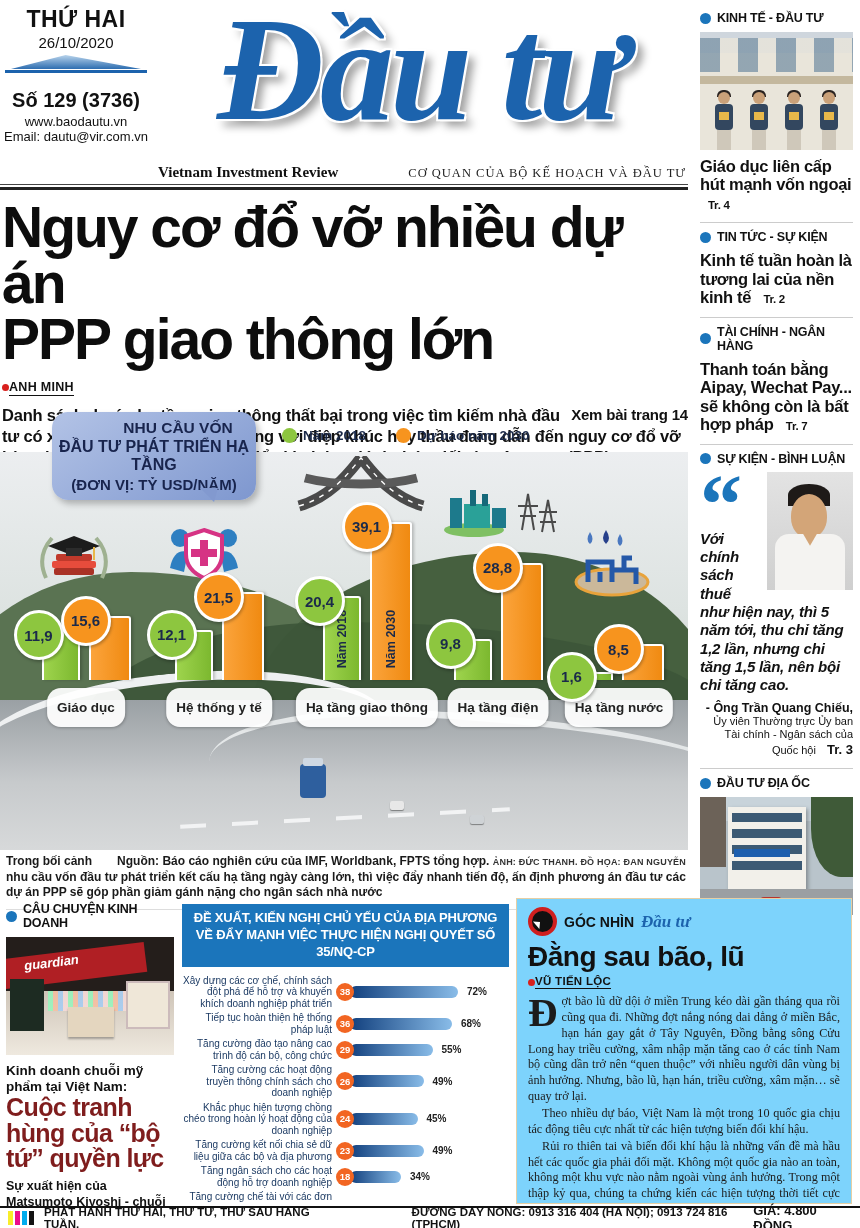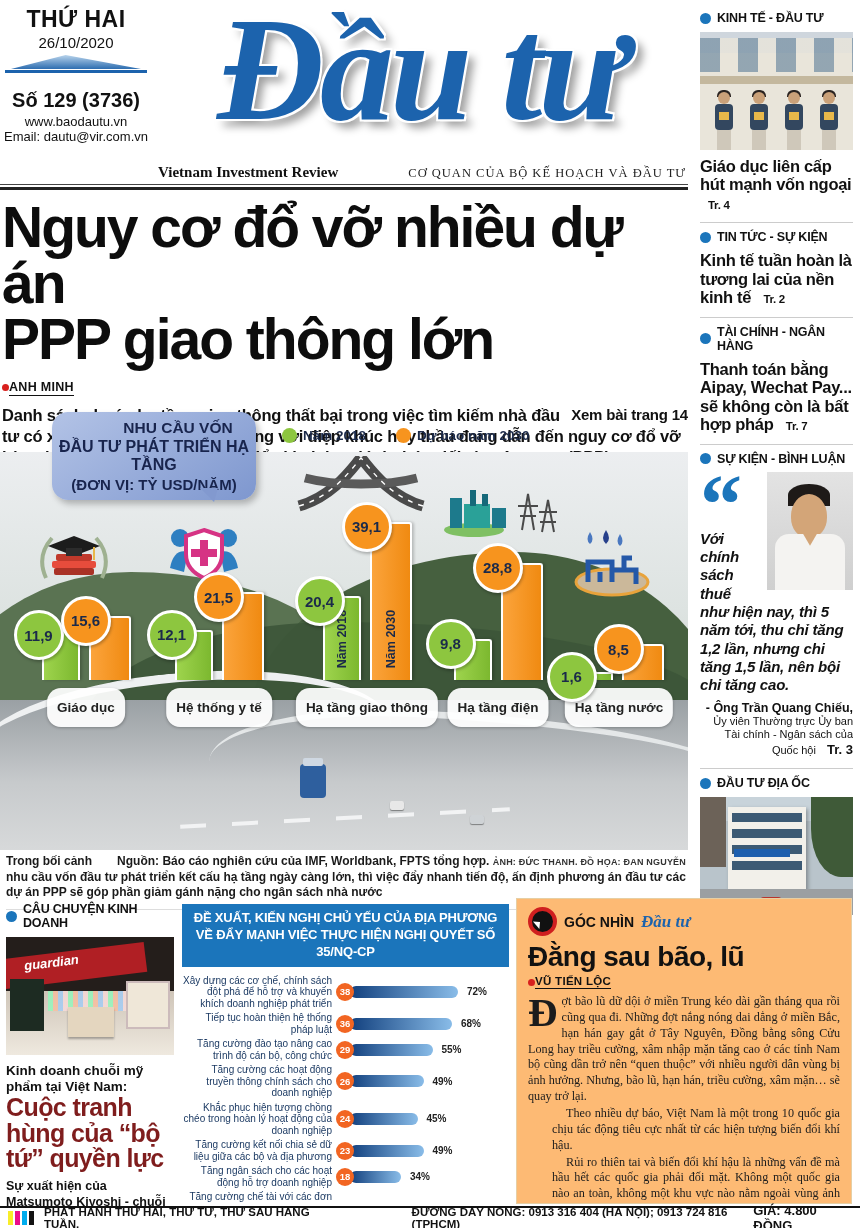--- a/index.html
+++ b/index.html
@@ -149,32 +149,32 @@
   .prop-head{background:#1b75bb;color:#fff;text-align:center;font-size:13px;font-weight:800;
              line-height:1.3;padding:6px 8px;letter-spacing:-.2px;}
   #prop-rows{margin-top:8px;}
   .prow{display:flex;align-items:center;gap:4px;margin-bottom:3px;}
   .plabel{flex:0 0 150px;text-align:right;font-size:10px;font-weight:400;color:#16355f;line-height:1.15;}
   .pcircle{flex:0 0 18px;width:18px;height:18px;border-radius:50%;background:#f26522;color:#fff;
            display:flex;align-items:center;justify-content:center;font-size:9.5px;font-weight:800;z-index:2;}
   .pbar{height:12px;border-radius:7px;background:linear-gradient(90deg,#12407e,#89bce8);margin-left:-8px;}
   .ppct{font-size:10px;font-weight:700;color:#222;margin-left:5px;}
   
-  #opinion{position:absolute;left:516px;top:898px;width:336px;height:306px;background:#fdba74;
+  #opinion{position:absolute;left:516px;top:898px;width:336px;height:306px;background:#7dd3fc;
            border:1px solid #e6cfa4;box-sizing:border-box;padding:8px 11px;overflow:hidden;}
   .op-header{display:flex;align-items:center;gap:7px;}
   .op-logo{width:21px;height:21px;border-radius:50%;background:#111;border:4px solid #cf1f1f;position:relative;flex:0 0 auto;}
   .op-logo:after{content:"";position:absolute;left:3px;top:6px;width:0;height:0;border:5px solid transparent;border-left-color:#fff;transform:rotate(-40deg);}
   .op-kicker{font-size:14px;font-weight:800;}
   .op-brand{font-family:"Liberation Serif",serif;font-style:italic;font-weight:700;font-size:17px;color:#1c63ad;}
   #opinion h2{margin:5px 0 2px;font-size:28px;font-weight:800;letter-spacing:-.5px;}
   .op-body{margin-top:5px;font-family:"Liberation Serif","DejaVu Serif",serif;font-size:12.2px;
            line-height:1.3;text-align:justify;color:#1c1c1c;}
   .op-body p{margin:0 0 1px;}
-  .op-body p.ind{text-indent:14px;margin-left:24px;}
+  .op-body p.ind{text-indent:14px;}
   .dropcap{float:left;font-size:41px;line-height:.82;font-weight:700;padding:2px 4px 0 0;}
   
   #footer{position:absolute;left:0;top:1206px;width:860px;height:22px;border-top:2px solid #111;
           display:flex;align-items:center;padding:0 8px;box-sizing:border-box;background:#fff;}
   .cmyk{display:flex;gap:2px;margin-right:10px;}
   .cmyk span{width:5px;height:14px;display:block;}
   .c-y{background:#f8ed2a;} .c-m{background:#ec0c8c;} .c-c{background:#00adee;} .c-k{background:#131313;}
   .f-pub{font-size:11.5px;font-weight:700;}
   .f-hot{font-size:11.5px;font-weight:700;margin-left:85px;}
   .f-price{font-size:13px;font-weight:800;margin-left:auto;}

